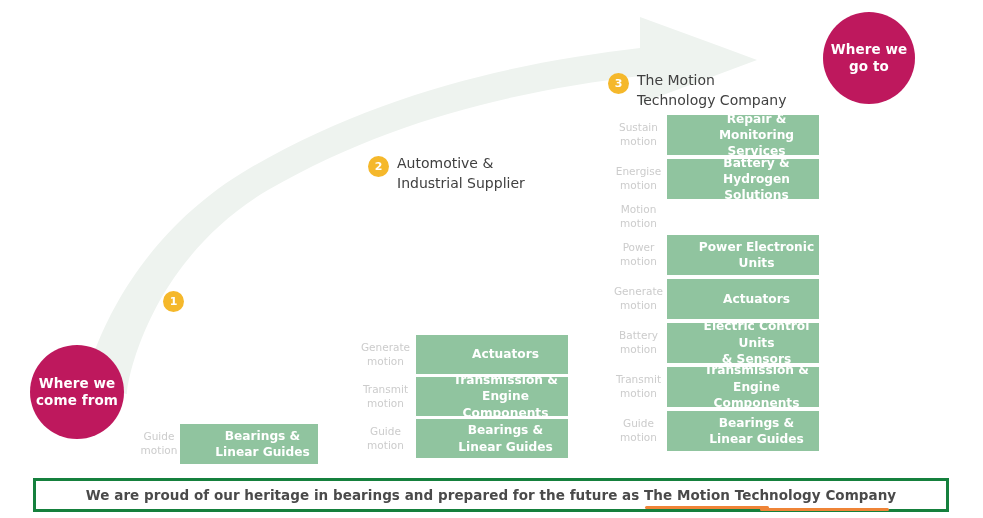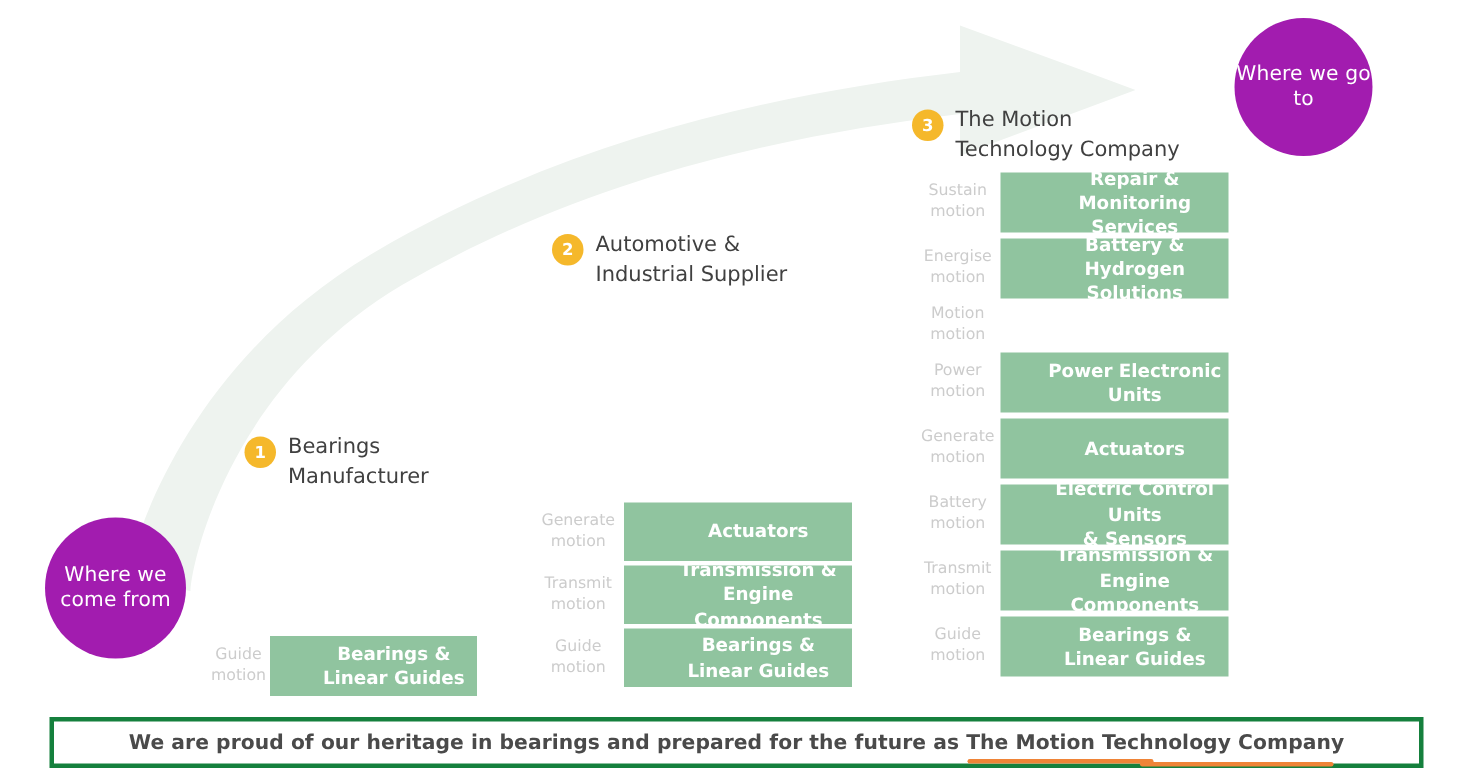--- a/index.html
+++ b/index.html
@@ -23,27 +23,27 @@
     position: absolute;
     left: 0; top: 0;
     width: 983px; height: 518px;
     pointer-events: none;
   }
 
   
   .endpoint-circle {
     position: absolute;
     border-radius: 50%;
-    background: #a21caf;
+    background: #be185d;
     color: #ffffff;
     display: flex;
     align-items: center;
     justify-content: center;
     text-align: center;
-    font-weight: normal;
+    font-weight: bold;
     font-size: 13.5px;
     line-height: 1.28;
     letter-spacing: .1px;
   }
   #circle-from {
     left: 30px; top: 345px;
     width: 94px; height: 94px;
   }
   #circle-to {
     left: 823px; top: 12px;
@@ -199,22 +199,20 @@
   </svg>
 
   <div class="endpoint-circle" id="circle-from">Where we
 come from</div>
 
   <div class="endpoint-circle" id="circle-to">Where we
 go to</div>
 
   <div class="stage-head" id="head-1">
     <div class="stage-num">1</div>
-    <div class="stage-title">Bearings
-Manufacturer</div>
   </div>
 
   <div class="stage-head" id="head-2">
     <div class="stage-num">2</div>
     <div class="stage-title">Automotive &amp;
 Industrial Supplier</div>
   </div>
 
   <div class="stage-head" id="head-3">
     <div class="stage-num">3</div>

